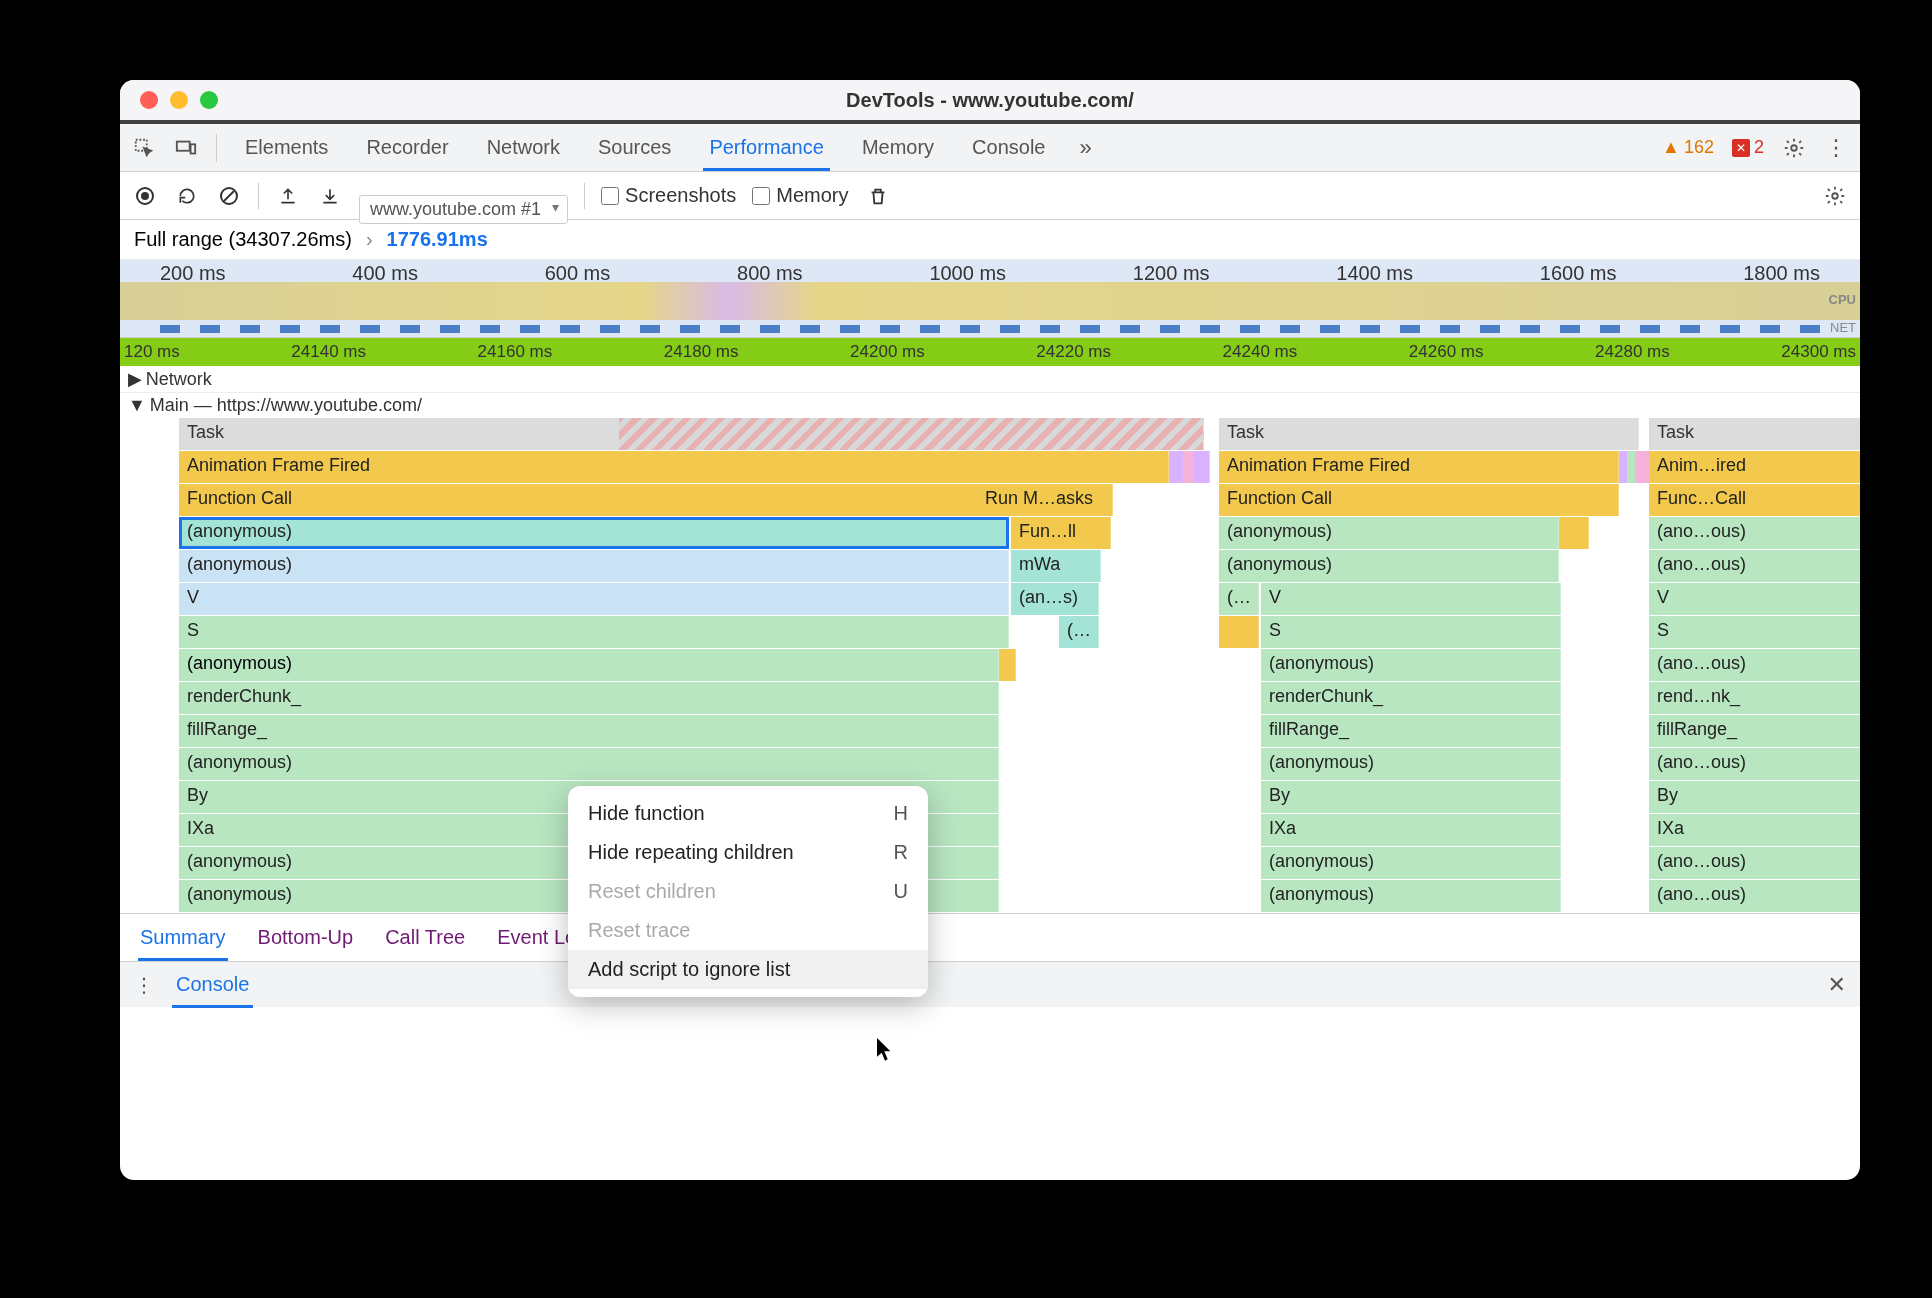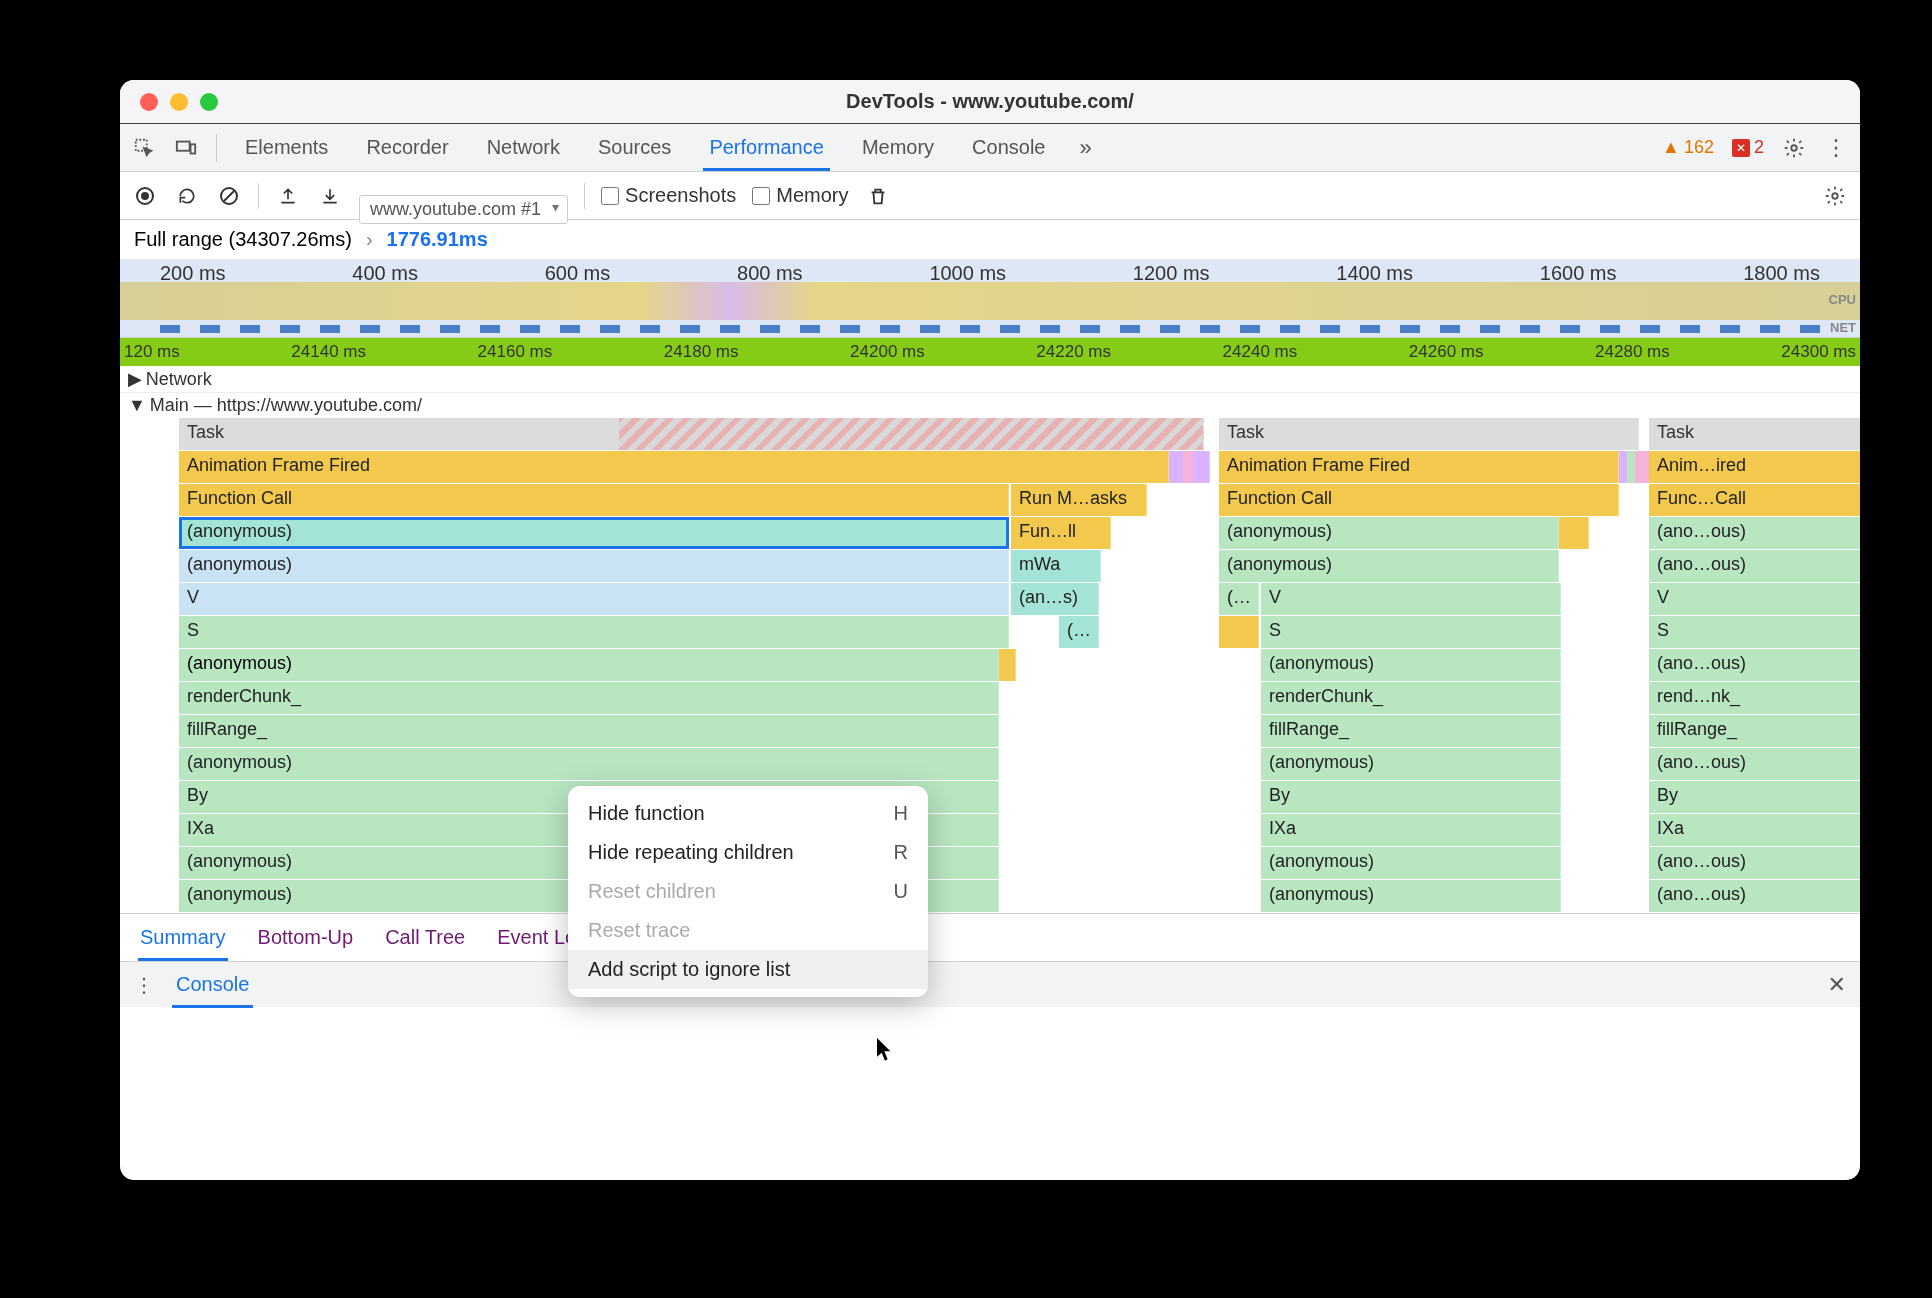--- a/index.html
+++ b/index.html
@@ -1,18 +1,18 @@
 <!DOCTYPE html>
 <html><head>
 <meta charset="utf-8">
 <style>
 * { box-sizing: border-box; margin: 0; padding: 0; font-family: -apple-system, "Helvetica Neue", Arial, sans-serif; }
 body { background: #000; width: 1932px; height: 1298px; position: relative; }
 .window { position: absolute; left: 120px; top: 80px; width: 1740px; height: 1100px; background: #fff; border-radius: 14px; overflow: hidden; box-shadow: 0 20px 60px rgba(0,0,0,.5); }
-.titlebar { height: 44px; background: #f5f5f7; display: flex; align-items: center; position: relative; border-bottom: 1px solid #404040; }
+.titlebar { height: 44px; background: #f5f5f7; display: flex; align-items: center; position: relative; border-bottom: 4px solid #404040; }
 .traffic { display: flex; gap: 12px; padding-left: 20px; }
 .dot { width: 18px; height: 18px; border-radius: 50%; }
 .dot.red { background: #ff5f57; }
 .dot.yellow { background: #febc2e; }
 .dot.green { background: #28c840; }
 .title { position: absolute; left: 0; right: 0; text-align: center; font-size: 20px; font-weight: 600; color: #333; pointer-events: none; }
 
 .tabbar { height: 48px; background: #f1f3f4; border-bottom: 1px solid #d0d0d0; display: flex; align-items: center; padding: 0 12px; gap: 18px; font-size: 20px; color: #555; }
 .tabbar .icon { width: 24px; height: 24px; display: inline-flex; align-items: center; justify-content: center; }
 .tabbar .tab { padding: 10px 10px; cursor: default; position: relative; }
@@ -29,21 +29,21 @@
 .select::after { content: "▾"; position: absolute; right: 8px; top: 3px; color: #777; font-size: 14px; }
 .chk { display: flex; align-items: center; gap: 6px; font-size: 20px; }
 .chk input { width: 18px; height: 18px; }
 
 .breadcrumb { height: 40px; display: flex; align-items: center; gap: 14px; padding: 0 14px; font-size: 20px; border-bottom: 1px solid #eee; }
 .breadcrumb .sel { color: #1a73e8; font-weight: 600; }
 
 .overview { height: 78px; background: #dde7f5; position: relative; border-bottom: 1px solid #d0d0d0; overflow: hidden; }
 .ov-ticks { position: absolute; top: 2px; left: 0; right: 0; display: flex; justify-content: space-between; padding: 0 40px; font-size: 20px; color: #333; }
 .ov-cpu { position: absolute; right: 4px; top: 32px; font-size: 13px; color: #888; font-weight: 600; }
-.ov-net { position: absolute; right: 4px; bottom: 2px; font-size: 13px; color: #888; font-weight: 700; text-align: center; }
+.ov-net { position: absolute; right: 4px; bottom: 2px; font-size: 13px; color: #888; font-weight: 400; text-align: center; }
 .ov-wave { position: absolute; left: 0; right: 0; top: 22px; height: 38px; background: linear-gradient(90deg, #d6c56f 0%, #e8ce5a 30%, #d6a8e0 35%, #e8ce5a 40%, #d6c56f 100%); opacity: .7; }
 .ov-net-bars { position: absolute; left: 40px; right: 40px; bottom: 4px; height: 8px; background: repeating-linear-gradient(90deg, #4a7ec9 0 20px, transparent 20px 40px); }
 
 .ruler { height: 28px; background: #84cc16; display: flex; justify-content: space-between; padding: 0 4px; font-size: 17px; color: #333; align-items: center; }
 
 .tracks { background: #fff; position: relative; }
 .track-header { background: #fff; padding: 2px 8px; font-size: 18px; color: #333; display: flex; align-items: center; gap: 4px; }
 .track-header.main { border-top: 1px solid #eee; }
 
 .flame { position: relative; background: #fff; margin-left: 39px; }
@@ -249,21 +249,21 @@
         <div class="block c-purple" style="left:1034px;width:10px"></div>
         <div class="block c-yellow" style="left:1060px;width:400px">Animation Frame Fired</div>
         <div class="block c-purple" style="left:1460px;width:8px"></div>
         <div class="block c-green" style="left:1468px;width:8px"></div>
         <div class="block c-pink" style="left:1476px;width:6px"></div>
         <div class="block c-yellow" style="left:1490px;width:240px">Anim…ired</div>
       </div>
 
       <div class="flame-row">
         <div class="block c-yellow" style="left:20px;width:830px">Function Call</div>
-        <div class="block c-yellow" style="left:852px;width:136px">Run M…asks</div>
+        <div class="block c-yellow" style="left:818px;width:136px">Run M…asks</div>
         <div class="block c-yellow" style="left:1060px;width:400px">Function Call</div>
         <div class="block c-yellow" style="left:1490px;width:240px">Func…Call</div>
       </div>
 
       <div class="flame-row">
         <div class="block c-teal selected" style="left:20px;width:830px">(anonymous)</div>
         <div class="block c-yellow" style="left:852px;width:100px">Fun…ll</div>
         <div class="block c-green" style="left:1060px;width:340px">(anonymous)</div>
         <div class="block c-yellow" style="left:1400px;width:30px"></div>
         <div class="block c-green" style="left:1490px;width:240px">(ano…ous)</div>

